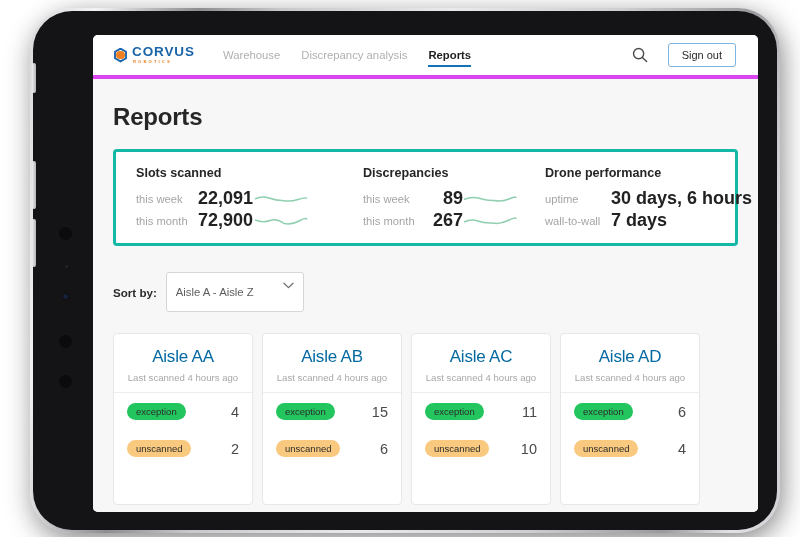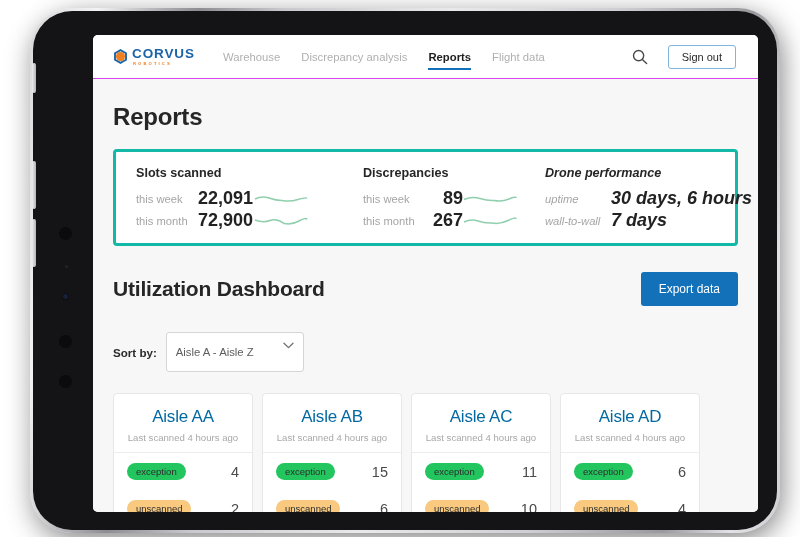--- a/index.html
+++ b/index.html
@@ -107,21 +107,21 @@
     height: 477px;
     border-radius: 5px;
     background: #f7f7f7;
     overflow: hidden;
   }
 
   
   .navbar {
     height: 44px;
     background: #ffffff;
-    border-bottom: 1px solid #d946ef;
+    border-bottom: 4px solid #d946ef;
     display: flex;
     align-items: center;
     padding: 0 22px 0 20px;
   }
 
   .logo {
     display: flex;
     align-items: center;
     gap: 4px;
     margin-right: 28px;
@@ -243,21 +243,21 @@
     border: 3px solid #14b8a6;
     border-radius: 4px;
     display: flex;
     padding: 14px 20px 15px 20px;
     gap: 0;
   }
 
   .stat-col { flex: 0 0 auto; }
   .stat-col.c1 { width: 227px; }
   .stat-col.c2 { width: 182px; }
-  .stat-col.c3 { width: auto; font-style: italic; }
+  .stat-col.c3 { width: auto; }
 
   .stat-title {
     font-size: 12.6px;
     font-weight: bold;
     color: #262626;
     margin-bottom: 11px;
   }
 
   .stat-row {
     display: flex;
@@ -442,21 +442,20 @@
             <div class="logo-text">
               <div class="logo-word">CORVUS</div>
               <div class="logo-sub">ROBOTICS</div>
             </div>
           </div>
 
           <div class="nav-links">
             <div class="nav-link">Warehouse</div>
             <div class="nav-link">Discrepancy analysis</div>
             <div class="nav-link active">Reports</div>
-            <div class="nav-link">Flight data</div>
           </div>
 
           <div class="nav-right">
             <svg class="search-icon" width="16" height="16" viewBox="0 0 16 16">
               <circle cx="6.6" cy="6.6" r="5.1" fill="none" stroke="#4a4a4a" stroke-width="1.4"></circle>
               <line x1="10.4" y1="10.4" x2="14.6" y2="14.6" stroke="#4a4a4a" stroke-width="1.4" stroke-linecap="round"></line>
             </svg>
             <button class="signout-btn">Sign out</button>
           </div>
         </div>
@@ -510,24 +509,20 @@
                 <span class="stat-value">30 days, 6 hours</span>
               </div>
               <div class="stat-row">
                 <span class="stat-label">wall-to-wall</span>
                 <span class="stat-value">7 days</span>
               </div>
             </div>
 
           </div>
 
-          <div class="dash-header">
-            <div class="dash-title">Utilization Dashboard</div>
-            <button class="export-btn">Export data</button>
-          </div>
 
           <div class="sort-row">
             <span class="sort-label">Sort by:</span>
             <div class="sort-select">
               <span class="sort-value">Aisle A - Aisle Z</span>
               <svg class="chev" width="11" height="7" viewBox="0 0 11 7">
                 <path d="M1 1.3 L5.5 5.6 L10 1.3" fill="none" stroke="#6f6f6f" stroke-width="1.3" stroke-linecap="round" stroke-linejoin="round"></path>
               </svg>
             </div>
           </div>

